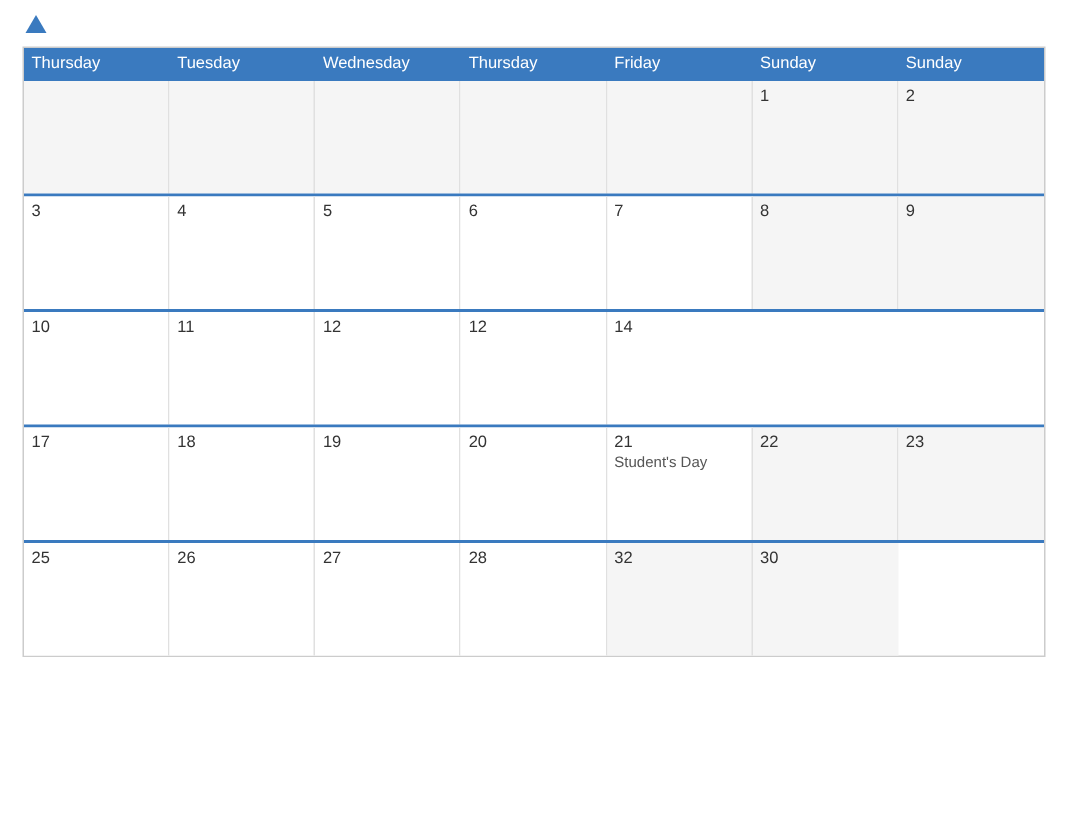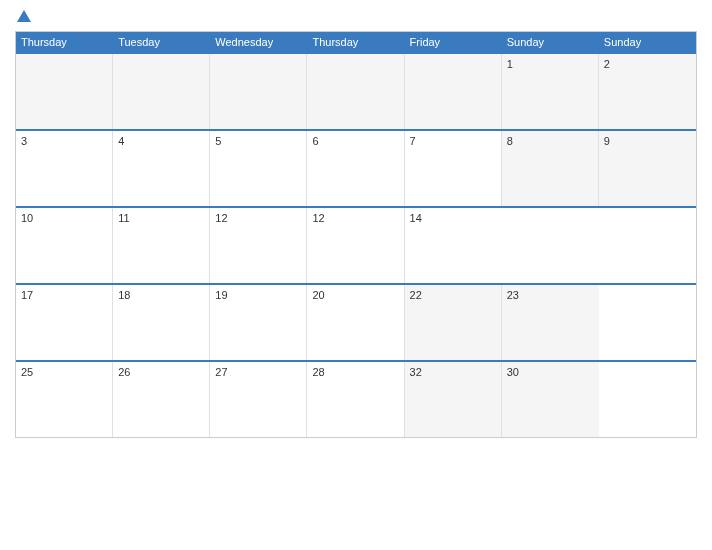--- a/index.html
+++ b/index.html
@@ -205,20 +205,24 @@
           </div>
           <div class="cal-cell">
             <span class="day-num">18</span>
           </div>
           <div class="cal-cell">
             <span class="day-num">19</span>
           </div>
           <div class="cal-cell">
             <span class="day-num">20</span>
           </div>
+          <div class="cal-cell">
+            <span class="day-num">21</span>
+            <span class="day-event">Student's Day</span>
+          </div>
           <div class="cal-cell saturday">
             <span class="day-num">22</span>
           </div>
           <div class="cal-cell sunday">
             <span class="day-num">23</span>
           </div>
         </div>
         <div class="cal-week">
           <div class="cal-cell">
             <span class="day-num">25</span>

